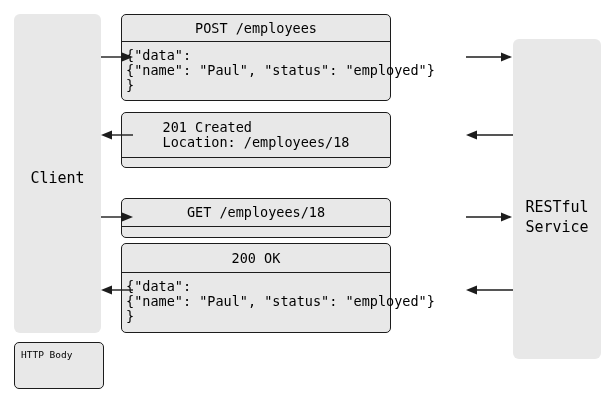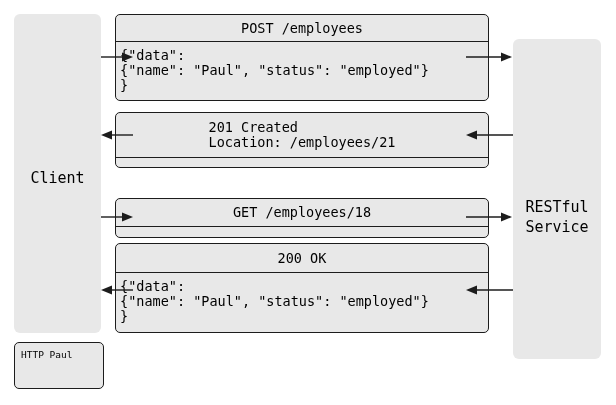--- a/index.html
+++ b/index.html
@@ -15,21 +15,21 @@
     overflow:hidden;
   }
   .actor{
     position:absolute;background:var(--box-fill);border-radius:6px;
   }
   .actor-label{
     position:absolute;left:0;width:100%;text-align:center;
     font-size:15px;line-height:20px;white-space:pre;
   }
   .msg-box{
-    position:absolute;left:115px;width:374px;box-sizing:border-box;
+    position:absolute;left:121px;width:270px;box-sizing:border-box;
     background:var(--box-fill);border:1px solid var(--line);border-radius:5px;
   }
   .msg-header{
     display:flex;align-items:center;justify-content:center;
     border-bottom:1px solid var(--line);
     font-size:13.5px;line-height:15px;box-sizing:border-box;
   }
   .msg-header .title-block{white-space:pre;text-align:left;}
   .msg-body{
     font-size:13.5px;line-height:15px;white-space:pre;
@@ -80,21 +80,21 @@
       <span class="title-block">POST /employees</span>
     </div>
     <div class="msg-body">{"data":
 {"name": "Paul", "status": "employed"}
 }</div>
   </div>
 
   <div class="msg-box box-201">
     <div class="msg-header">
       <span class="title-block">201 Created
-Location: /employees/21</span>
+Location: /employees/18</span>
     </div>
     <div class="msg-body"></div>
   </div>
 
   <div class="msg-box box-get">
     <div class="msg-header">
       <span class="title-block">GET /employees/18</span>
     </div>
     <div class="msg-body"></div>
   </div>
@@ -102,21 +102,21 @@
   <div class="msg-box box-200">
     <div class="msg-header">
       <span class="title-block">200 OK</span>
     </div>
     <div class="msg-body">{"data":
 {"name": "Paul", "status": "employed"}
 }</div>
   </div>
 
   <div class="legend">
-    <div class="legend-body">HTTP Paul</div>
+    <div class="legend-body">HTTP Body</div>
   </div>
 
   <svg class="arrows" width="616" height="405" viewBox="0 0 616 405">
     <g>
       <line x1="101" y1="57" x2="123" y2="57"></line>
       <polygon points="133,57 122,52.5 122,61.5"></polygon>
     </g>
     <g>
       <line x1="466" y1="57" x2="502" y2="57"></line>
       <polygon points="512,57 501,52.5 501,61.5"></polygon>

